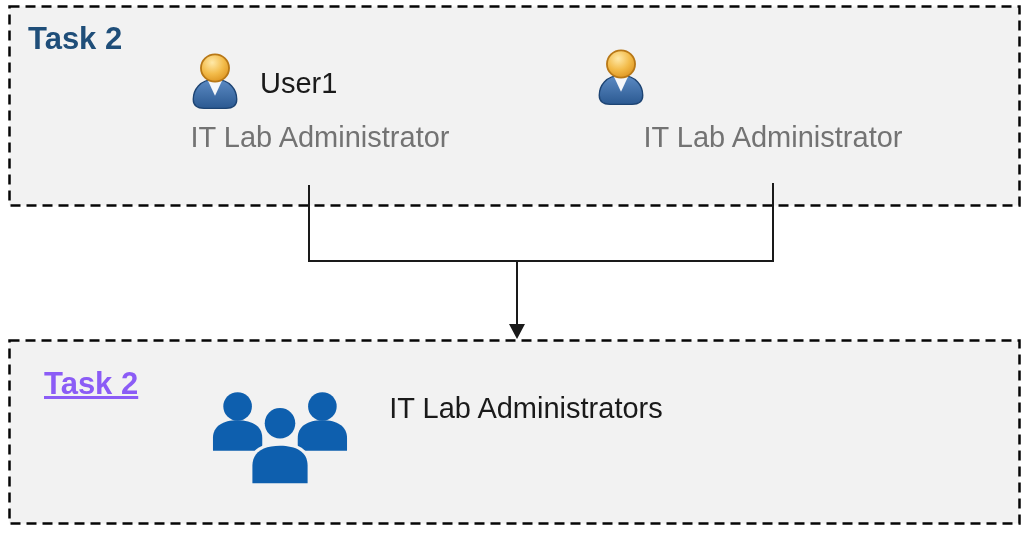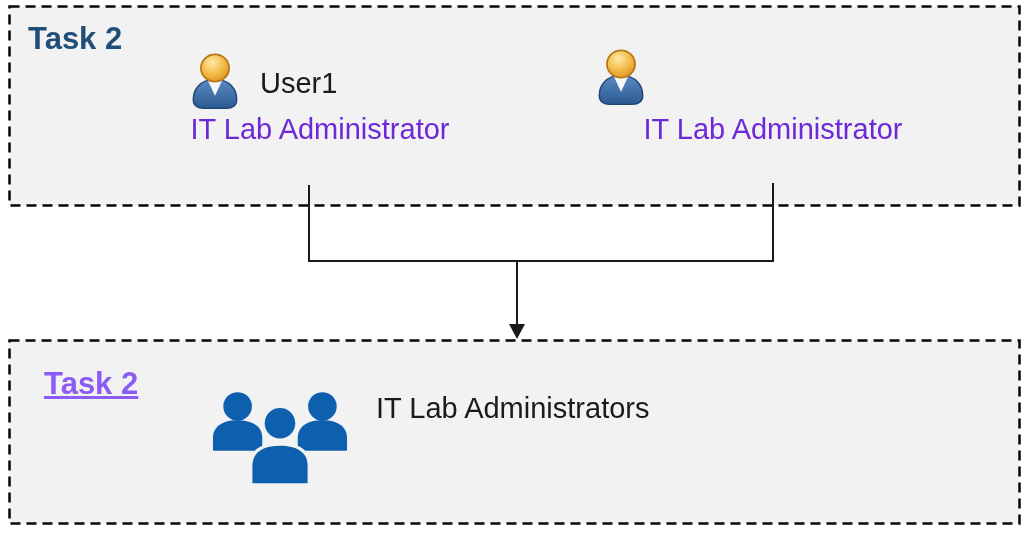--- a/index.html
+++ b/index.html
@@ -26,32 +26,33 @@
     display: flex;
     align-items: center;
     gap: 16px;
     height: 62px;
     z-index: 2;
   }
   .node-name { font-size: 29px; color: #1a1a1a; white-space: nowrap; }
   .role-text {
     position: absolute;
     font-size: 29px;
-    color: #6d28d9;
+    color: #737373;
     text-align: center;
     width: 360px;
     z-index: 2;
     white-space: nowrap;
+    margin-top: 8px;
   }
   .group-name {
     position: absolute;
     font-size: 29px;
     line-height: 40px;
     color: #1a1a1a;
-    text-align: left;
+    text-align: center;
     width: 300px;
     z-index: 2;
   }
   .icon-wrap { display: inline-flex; z-index: 2; }
   #connector-layer { position: absolute; left: 0; top: 0; z-index: 1; pointer-events: none; }
 </style>
 </head>
 <body>
 
 <div class="box" style="left:8px; top:5px; width:1013px; height:202px;">

